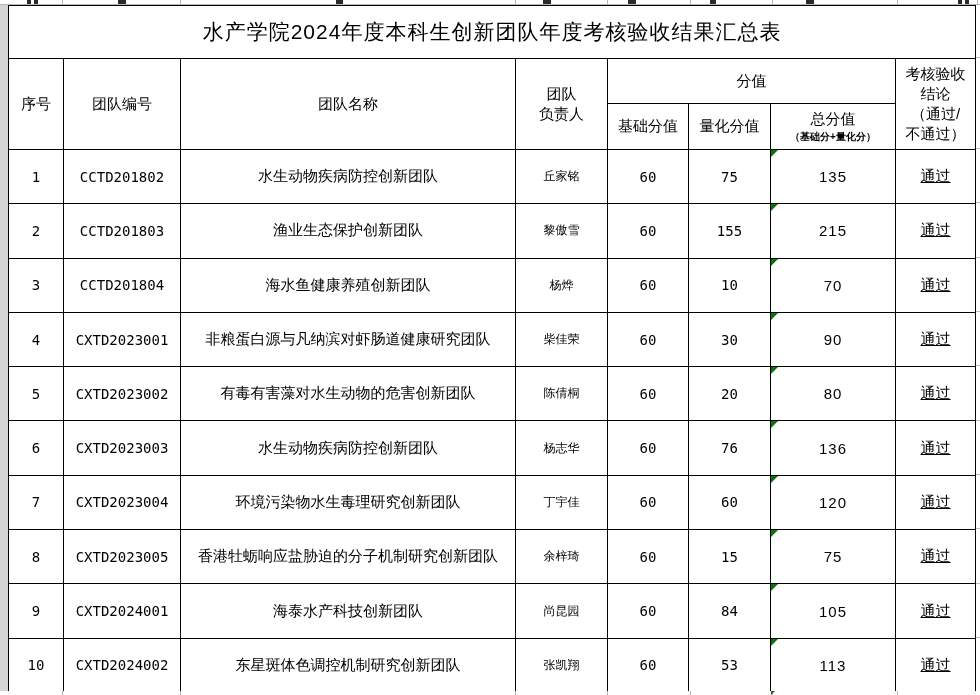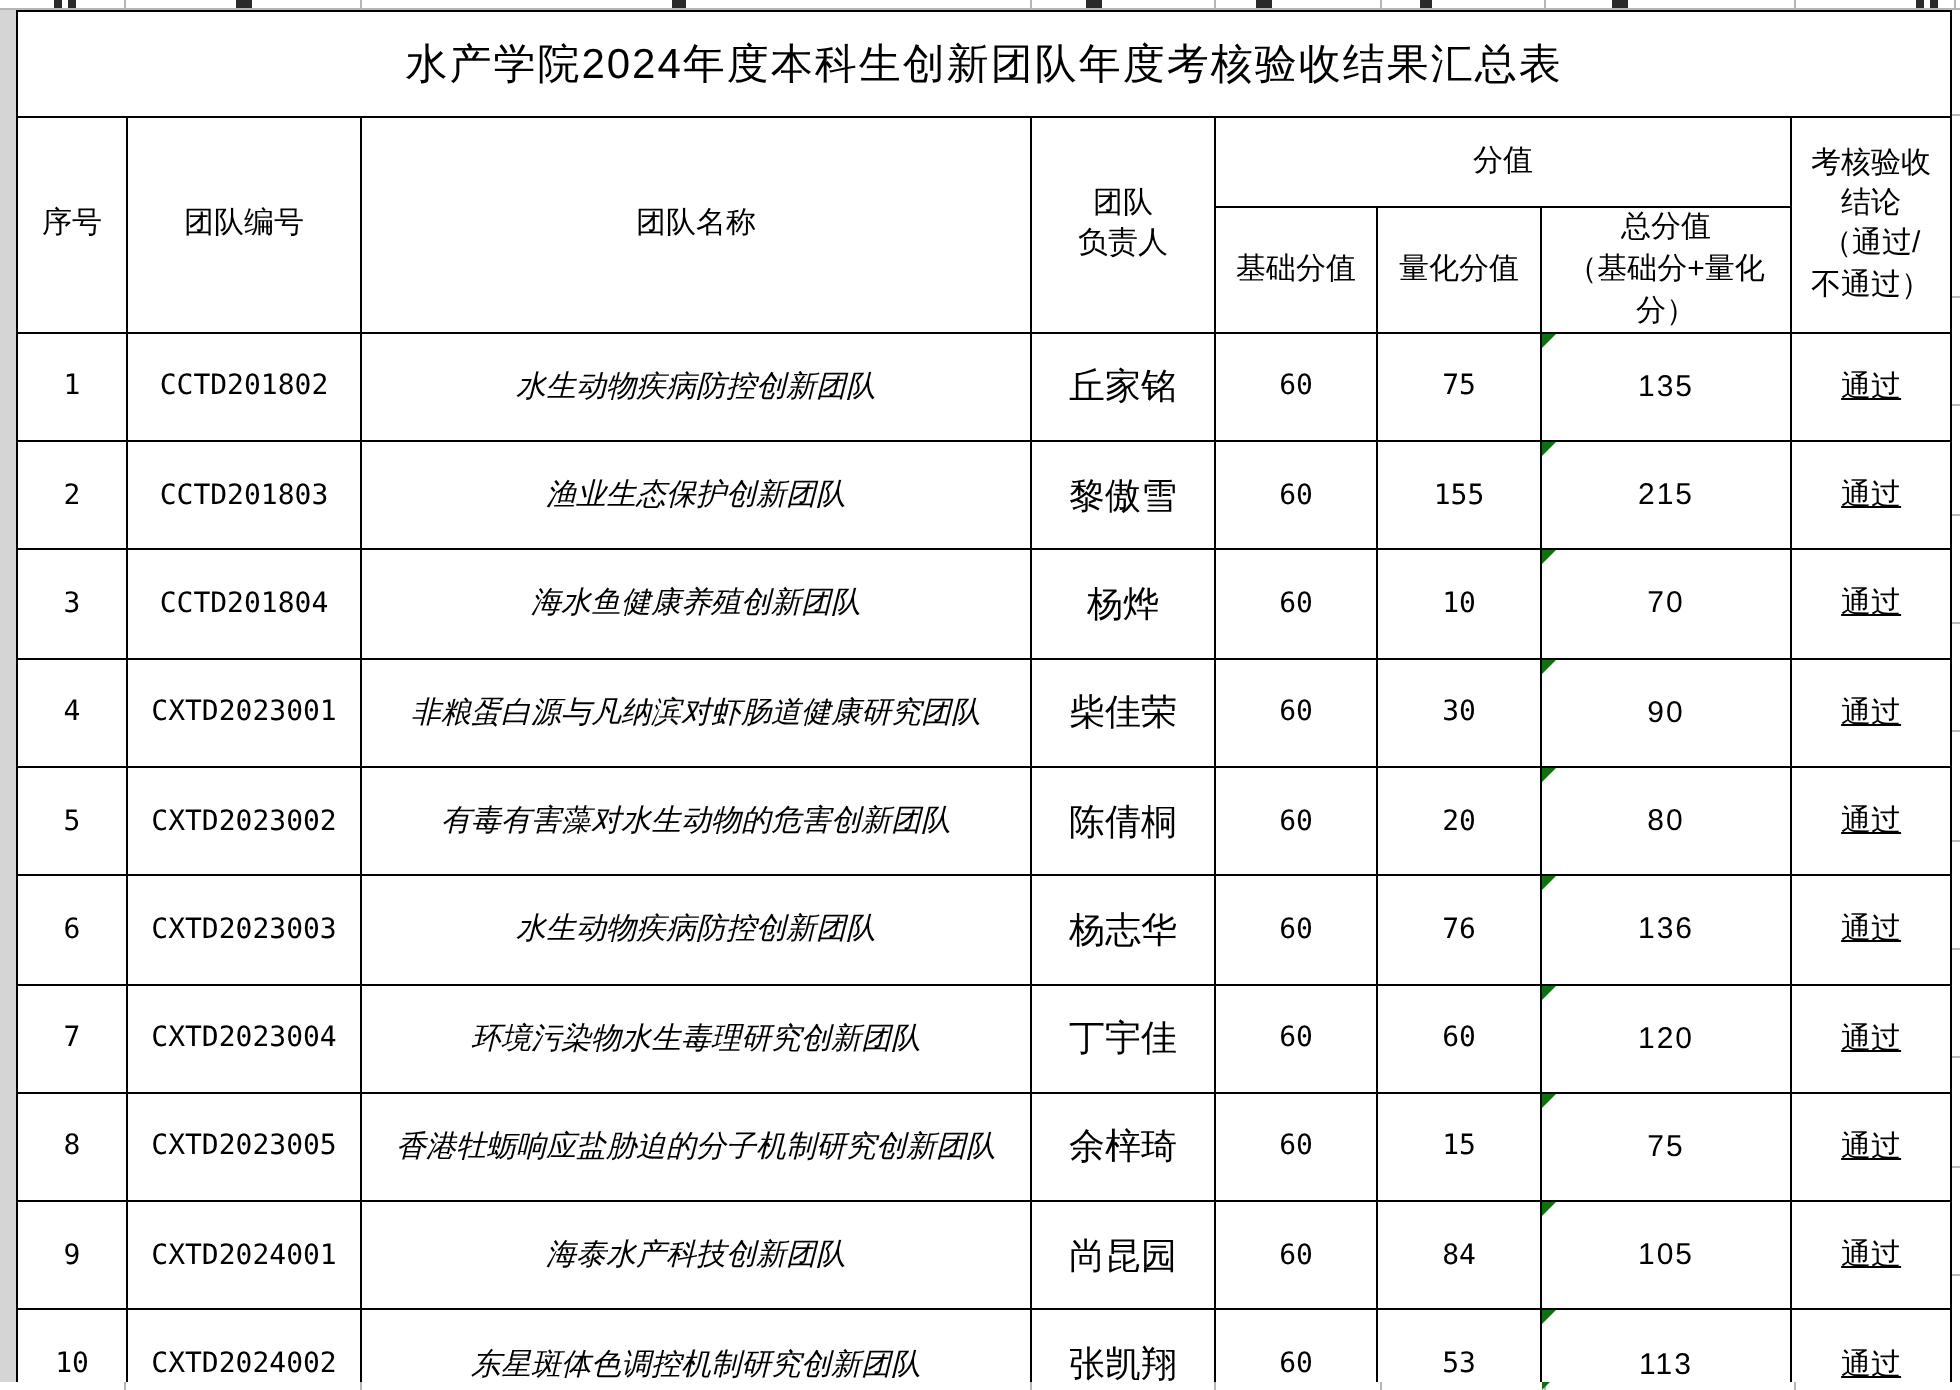--- a/index.html
+++ b/index.html
@@ -31,24 +31,24 @@
   table.sheet td,table.sheet th{
     border:1px solid #000;padding:0;overflow:hidden;
     text-align:center;vertical-align:middle;font-weight:normal;
   }
   td.title-cell{
     border:none;border-bottom:1px solid #000;height:52px;
     font-size:21px;font-weight:bold;letter-spacing:1px;margin-left:22px;
   }
   tr.hdrA{height:45px;} tr.hdrB{height:46px;} tr.data{height:54.3px;}
   th.hcell{font-size:15px;font-weight:bold;white-space:pre-line;line-height:1.35;}
-  th.hcell .sub{display:block;font-size:15px;font-weight:normal;margin-top:1px;}
+  th.hcell .sub{display:block;font-size:10px;font-weight:bold;margin-top:1px;}
   td.c-seq,td.c-no,td.c-base,td.c-quant{font-family:"DejaVu Sans Mono","Liberation Mono",monospace;font-size:14px;}
-  td.c-name{text-align:left;padding-left:3px;font-size:15px;font-style:italic;}
-  td.c-leader{font-size:18px;}
+  td.c-name{text-align:left;padding-left:3px;font-size:15px;}
+  td.c-leader{font-size:12px;}
   td.c-total{font-size:15px;font-weight:bold;letter-spacing:1px;position:relative;margin-left:20px;}
   td.c-con{font-size:15px;font-weight:bold;text-decoration:underline;}
   .err-tri{
     position:absolute;left:0;top:0;width:0;height:0;
     border-top:7px solid var(--green);border-right:7px solid transparent;
   }
 </style>
 </head>
 <body>
 

